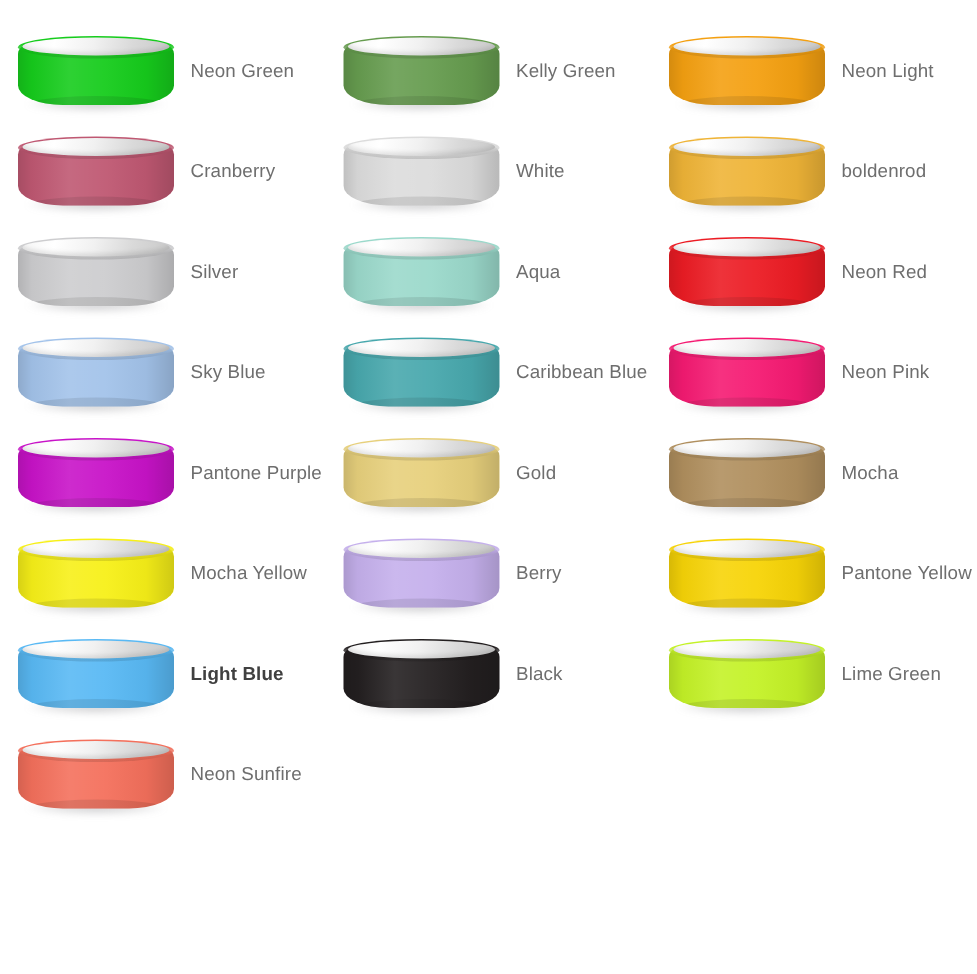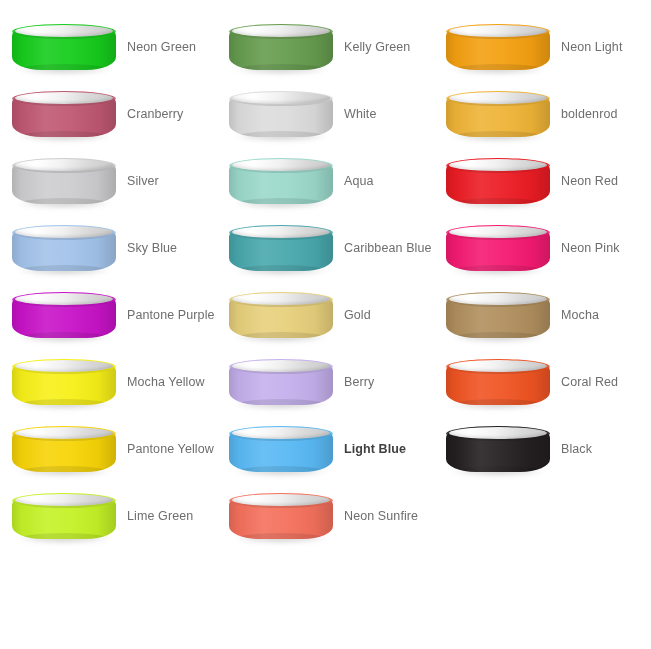--- a/index.html
+++ b/index.html
@@ -291,29 +291,20 @@
     <div class="swatch-cell">
       <div class="band" style="--band-color: #c5b0ec;">
         <div class="band-shadow"></div>
         <div class="band-body"></div>
         <div class="band-rim"></div>
         <div class="band-inner"></div>
       </div>
       <span class="band-label">Berry</span>
     </div>
     <div class="swatch-cell">
-      <div class="band" style="--band-color: #f05423;">
-        <div class="band-shadow"></div>
-        <div class="band-body"></div>
-        <div class="band-rim"></div>
-        <div class="band-inner"></div>
-      </div>
-      <span class="band-label">Coral Red</span>
-    </div>
-    <div class="swatch-cell">
       <div class="band" style="--band-color: #f7d407;">
         <div class="band-shadow"></div>
         <div class="band-body"></div>
         <div class="band-rim"></div>
         <div class="band-inner"></div>
       </div>
       <span class="band-label">Pantone Yellow</span>
     </div>
     <div class="swatch-cell">
       <div class="band" style="--band-color: #59b9f4;">

